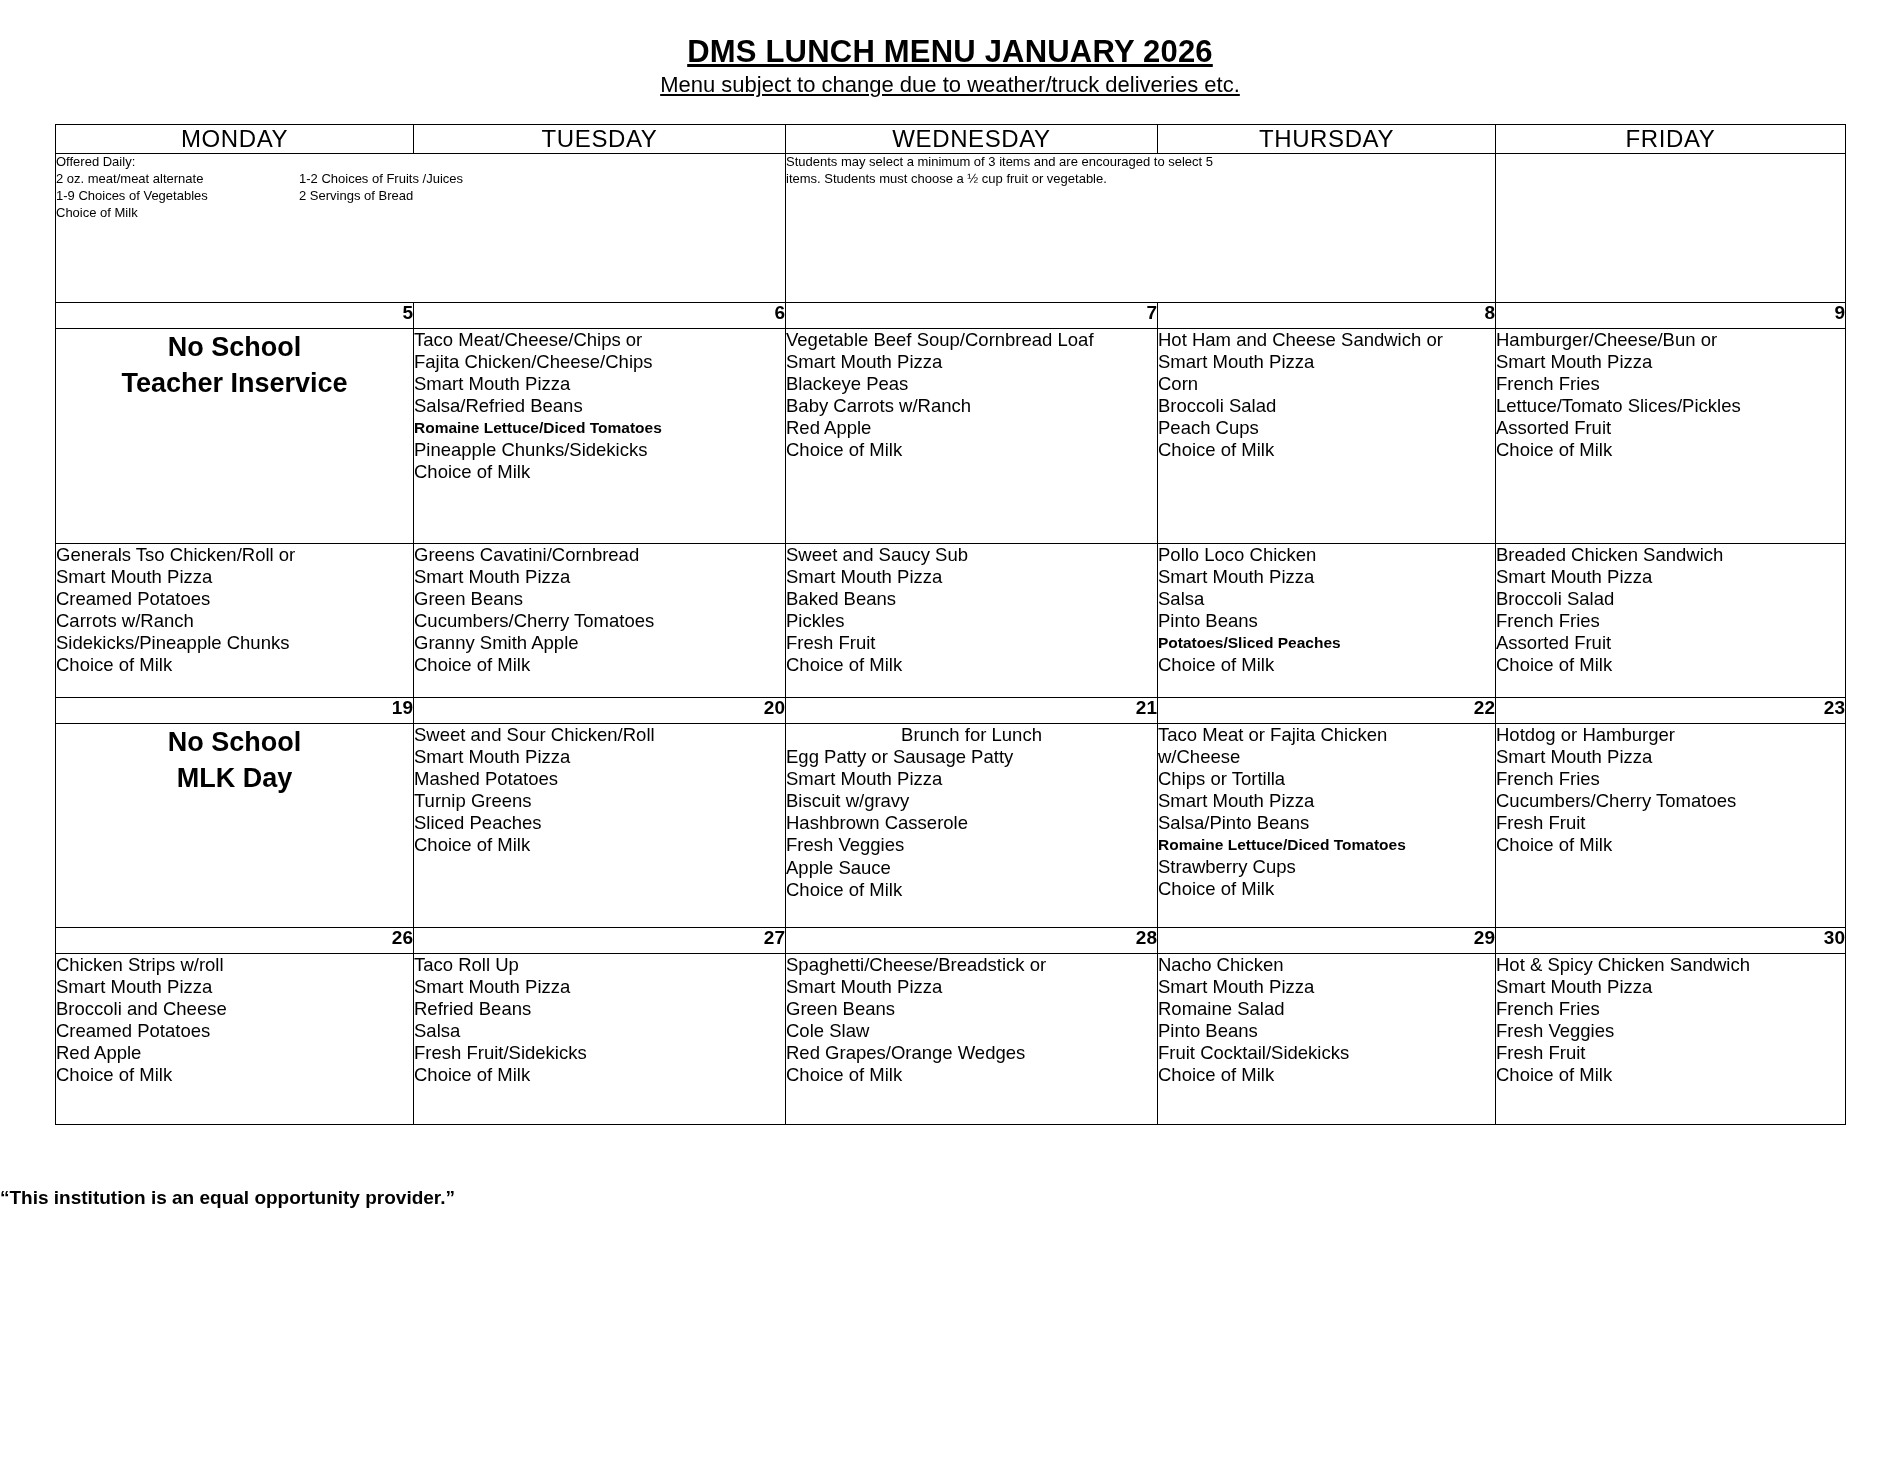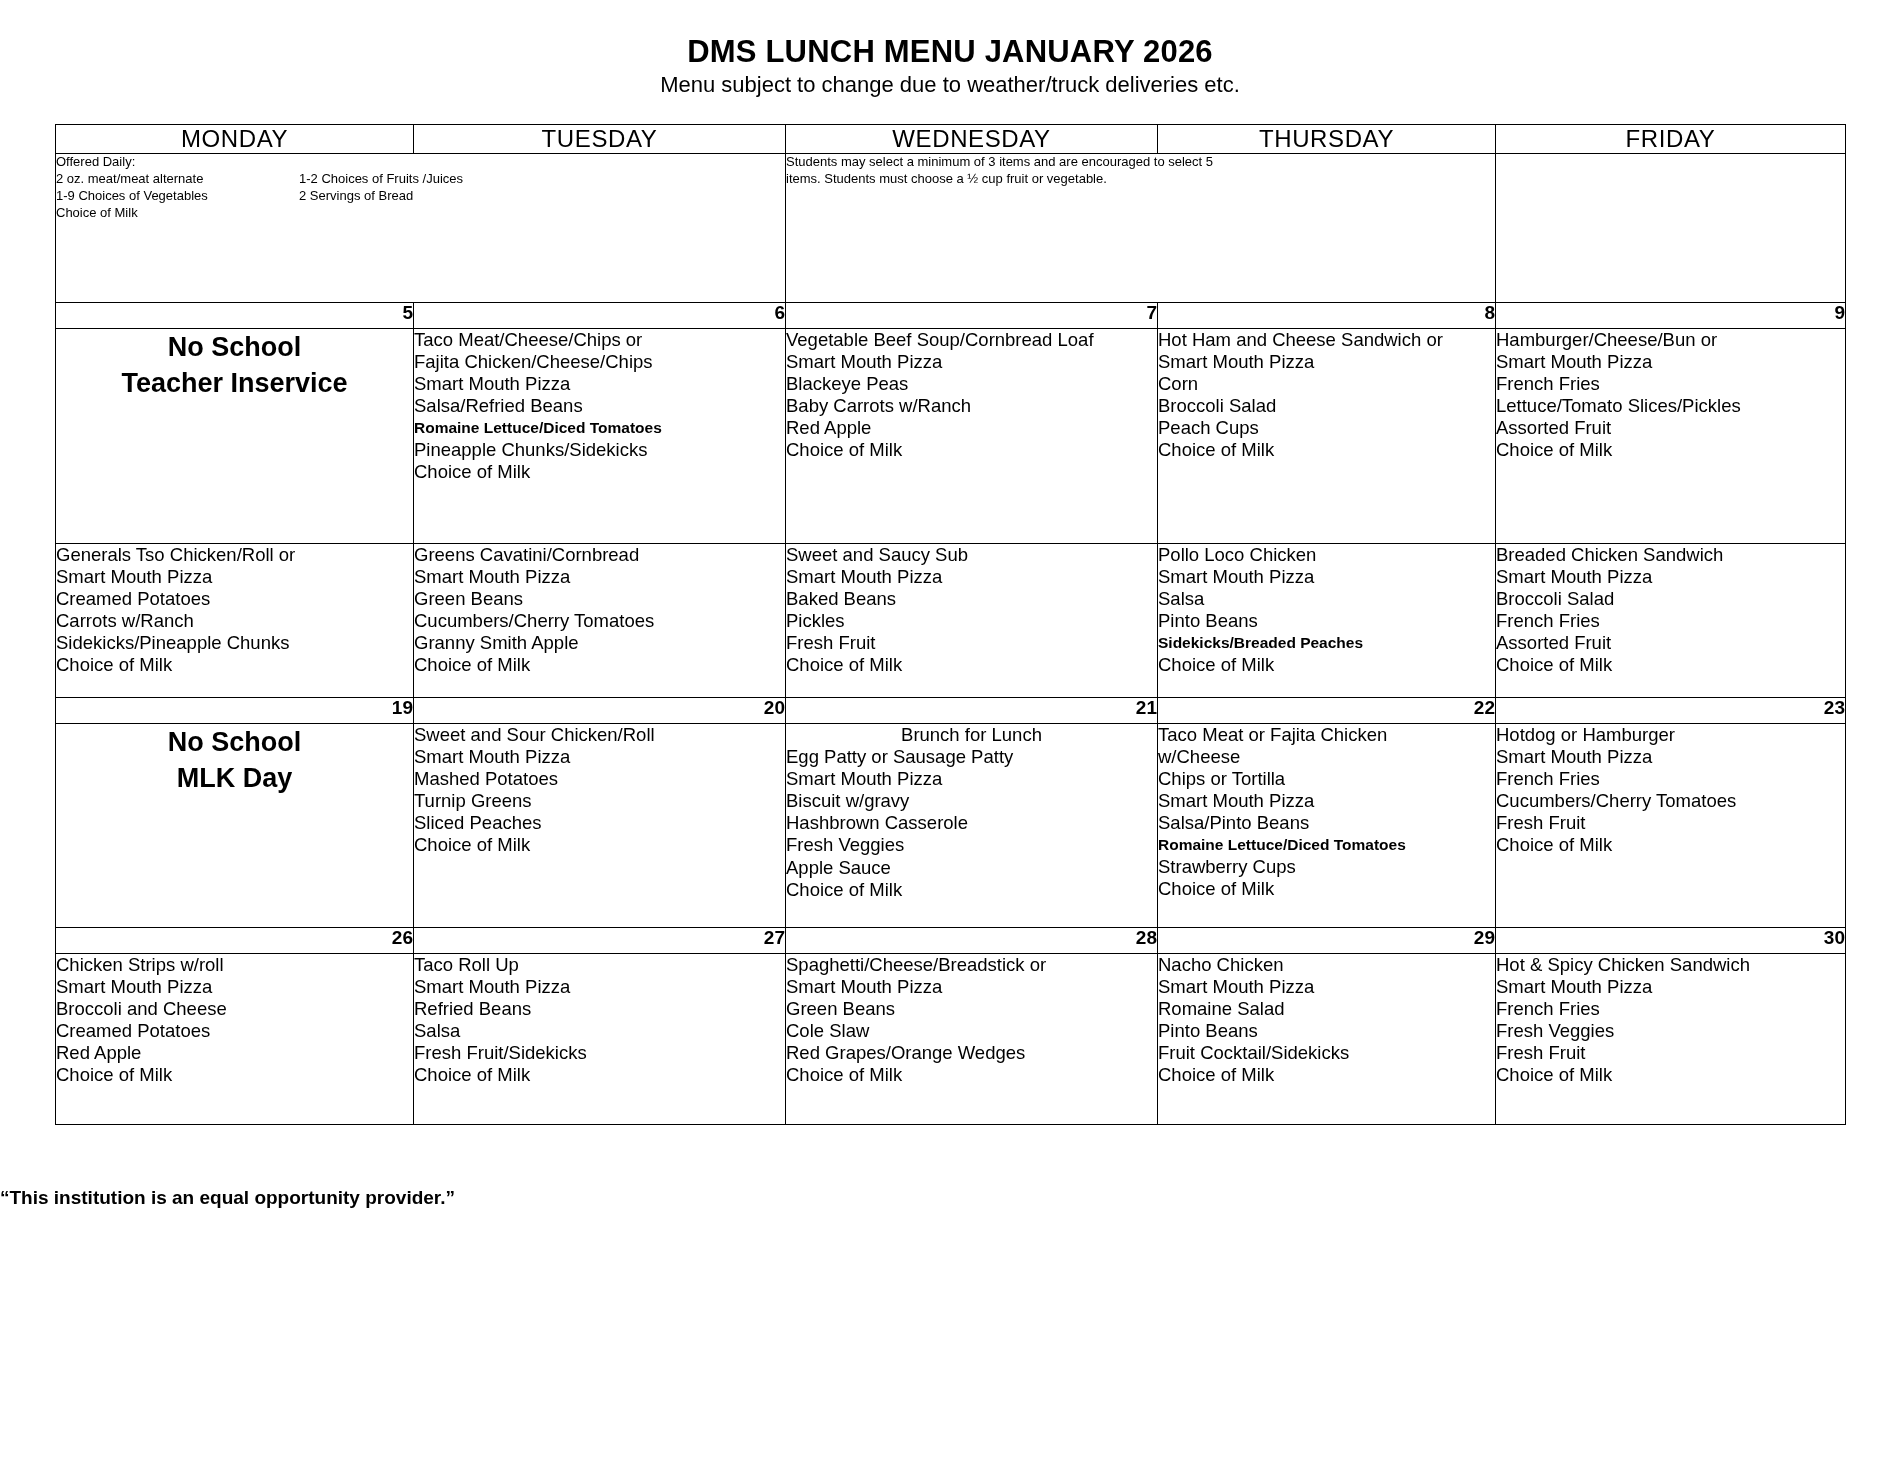--- a/index.html
+++ b/index.html
@@ -19,20 +19,21 @@
     position: relative;
     width: 1900px;
     height: 1468px;
     box-sizing: border-box;
   }
 
   
   .doc-header {
     padding-top: 34px;
     text-align: center;
+    text-decoration: underline;
   }
   .doc-title {
     font-size: 31px;
     font-weight: bold;
     letter-spacing: 0.2px;
     line-height: 1.15;
   }
   .doc-subtitle {
     font-size: 22px;
     font-weight: normal;
@@ -276,21 +277,21 @@
                 <li>Fresh Fruit</li>
                 <li>Choice of Milk</li>
               </ul>
             </td>
             <td class="h-week2 menu">
               <ul>
                 <li>Pollo Loco Chicken</li>
                 <li>Smart Mouth Pizza</li>
                 <li>Salsa</li>
                 <li>Pinto Beans</li>
-                <li class="small">Sidekicks/Breaded Peaches</li>
+                <li class="small">Potatoes/Sliced Peaches</li>
                 <li>Choice of Milk</li>
               </ul>
             </td>
             <td class="h-week2 menu">
               <ul>
                 <li>Breaded Chicken Sandwich</li>
                 <li>Smart Mouth Pizza</li>
                 <li>Broccoli Salad</li>
                 <li>French Fries</li>
                 <li>Assorted Fruit</li>

